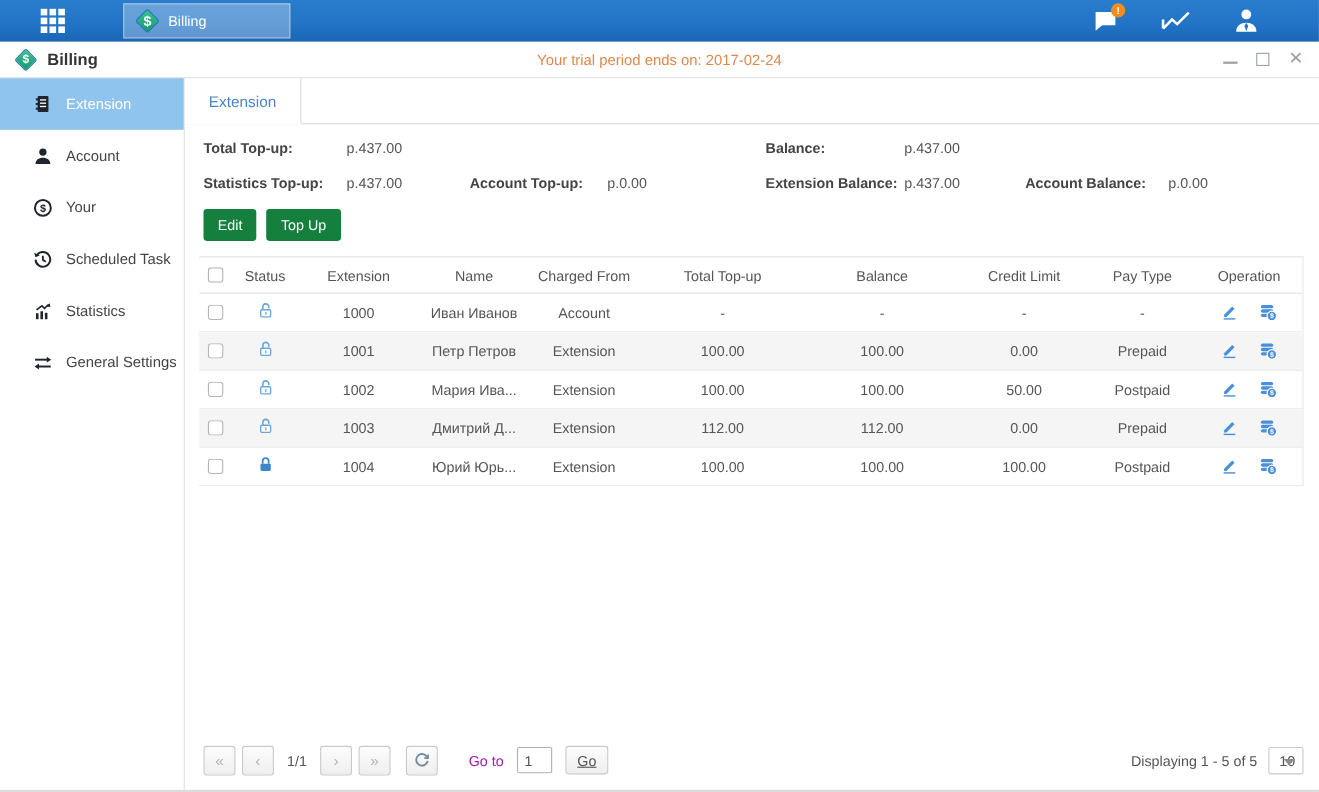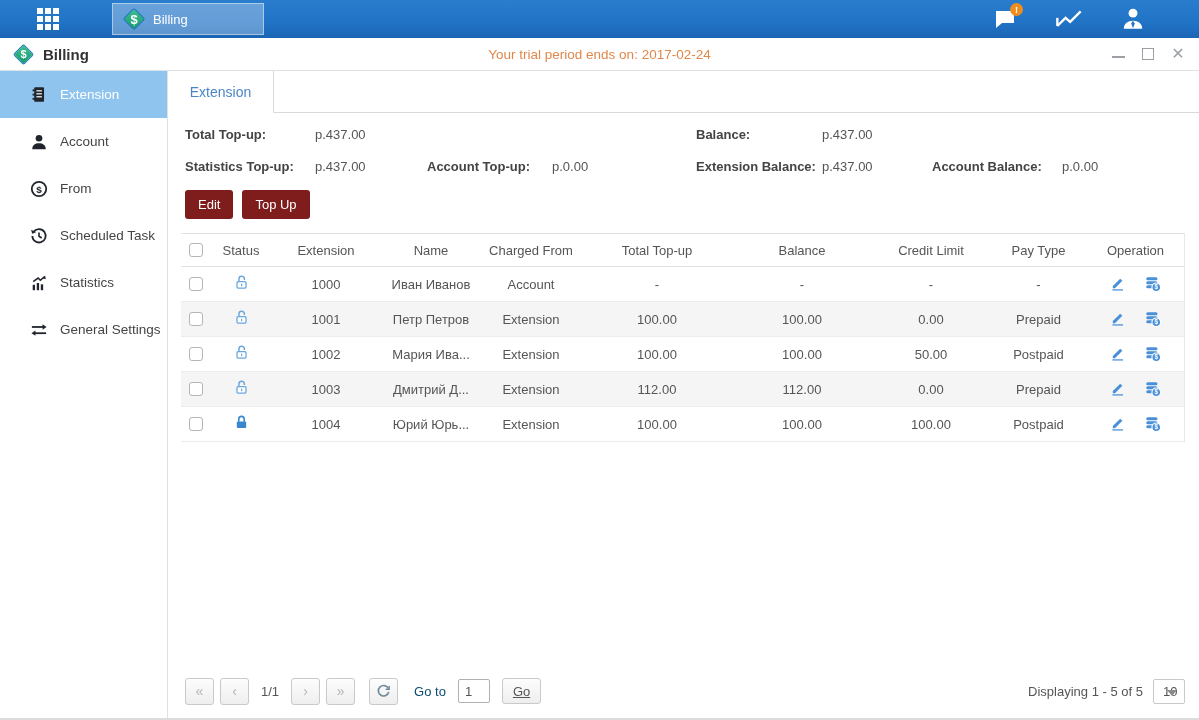--- a/index.html
+++ b/index.html
@@ -83,21 +83,21 @@
     padding:14px 0 10px 17px;
     display:grid; grid-template-columns:130px 112px 125px 144px 126px 110px 130px 1fr;
     row-gap:17px; font-size:13px;
   }
   .stat-label { font-weight:bold; color:#444; }
   .stat-value { color:#555; }
 
   
   .actions { padding:6px 0 0 17px; display:flex; gap:9px; }
   .btn-blue {
-    background:#7f1d1d; color:#fff; border:none; border-radius:3px;
+    background:#15803d; color:#fff; border:none; border-radius:3px;
     font-size:13px; font-family:inherit; padding:7px 13px; cursor:pointer;
   }
 
   
   .grid-table { margin:14px 14px 0 13px; border-top:1px solid #e2e2e2; border-right:1px solid #e8e8e8; }
   .trow {
     display:grid;
     grid-template-columns:30px 60px 110px 100px 100px 152px 138px 120px 95px 99px;
     align-items:center; height:35px; border-bottom:1px solid #ececec;
   }
@@ -121,21 +121,21 @@
   
   .footer {
     flex:0 0 46px; display:flex; align-items:center; padding:0 14px 8px 17px; gap:6px;
   }
   .pg-btn {
     width:29px; height:27px; border:1px solid #c9c9c9; border-radius:3px;
     background:linear-gradient(#fdfdfd,#eee);
     color:#b5b5b5; font-size:14px; display:flex; align-items:center; justify-content:center; cursor:pointer;
   }
   .pg-label { margin:0 6px; color:#555; }
-  .goto-label { margin:0 6px 0 10px; color:#0c4a6e; }
+  .goto-label { margin:0 6px 0 22px; color:#a21caf; }
   .goto-input {
     width:32px; height:24px; border:1px solid #b0b0b0; border-radius:2px;
     font-family:inherit; font-size:13px; color:#555; padding-left:6px;
   }
   .go-btn {
     margin-left:6px; height:26px; padding:0 10px; border:1px solid #c9c9c9; border-radius:3px;
     background:linear-gradient(#fdfdfd,#eee); color:#555; font-size:13px; font-family:inherit; cursor:pointer;text-decoration:underline;
   }
   .footer-right { margin-left:auto; display:flex; align-items:center; gap:10px; }
   .displaying { color:#555; }
@@ -243,21 +243,21 @@
         <span>Account</span>
       </div>
 
       <div class="side-item">
         <span class="sicon">
           <svg width="18" height="18" viewBox="0 0 20 20">
             <circle cx="10" cy="10" r="8" fill="none" stroke="#20242c" stroke-width="2"></circle>
             <text x="10" y="14" font-size="11" font-weight="bold" text-anchor="middle" fill="#20242c">$</text>
           </svg>
         </span>
-        <span>From</span>
+        <span>Your</span>
       </div>
 
       <div class="side-item">
         <span class="sicon">
           <svg width="18" height="18" viewBox="0 0 20 20" fill="none">
             <path d="M4.2 5.2 A7.4 7.4 0 1 1 2.6 10" stroke="#20242c" stroke-width="2"></path>
             <path d="M1.2 3 l1.2 4.6 4.4-1.8 z" fill="#20242c"></path>
             <path d="M10 6 V10.3 L13 12.2" stroke="#20242c" stroke-width="1.8"></path>
           </svg>
         </span>

